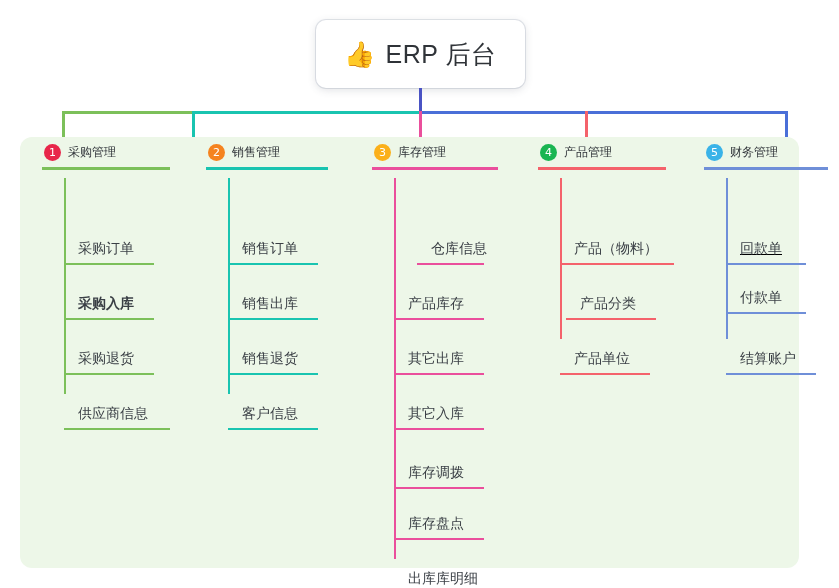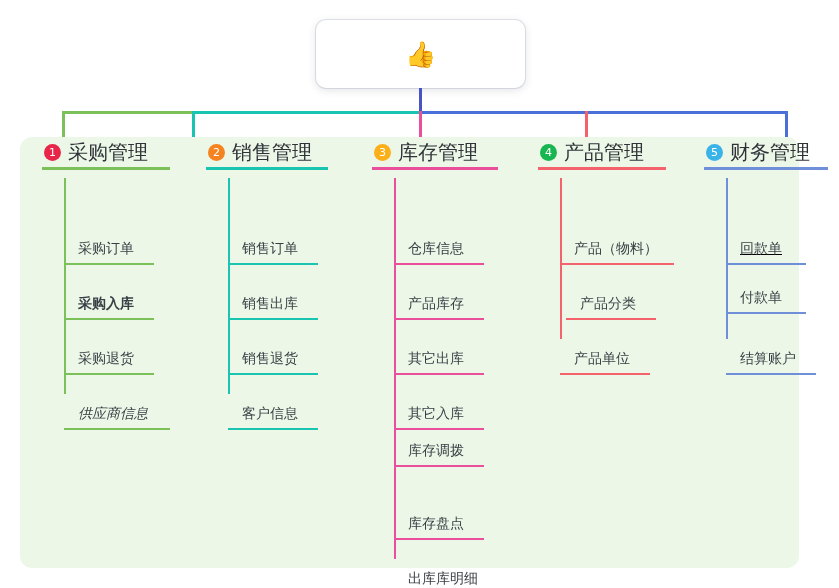--- a/index.html
+++ b/index.html
@@ -89,21 +89,21 @@
     width: 17px; height: 17px;
     border-radius: 50%;
     color: #ffffff;
     font-size: 11px;
     line-height: 17px;
     text-align: center;
     flex: 0 0 auto;
     font-family: "DejaVu Sans", sans-serif;
   }
   .col-title {
-    font-size: 20px;
+    font-size: 12px;
     color: #2f3338;
     white-space: nowrap;
   }
   .head-rule {
     height: 3px;
     width: 100%;
   }
   
   .spine {
     position: absolute;
@@ -131,20 +131,21 @@
     width: 100%;
   }
 </style>
 </head>
 <body>
 
 <div id="stage">
 
   <div id="root-card">
     <span class="thumb">👍</span>
+    <span class="root-title">ERP 后台</span>
   </div>
   <div id="root-stem"></div>
 
   <div id="bus-layer">
       <div class="bus-seg" style="left: 62px; width: 130px; background: rgb(124, 192, 90);"></div>
       <div class="bus-seg" style="left: 192px; width: 228px; background: rgb(25, 196, 176);"></div>
       <div class="bus-seg" style="left: 420px; width: 367px; background: rgb(74, 111, 216);"></div>
       <div class="drop" style="left: 62px; background: rgb(124, 192, 90);"></div>
       <div class="drop" style="left: 192px; background: rgb(25, 196, 176);"></div>
       <div class="drop" style="left: 419px; background: rgb(234, 79, 156);"></div>
@@ -167,21 +168,21 @@
               <div class="leaf-rule" style="background: rgb(124, 192, 90);"></div>
             </div>
             <div class="leaf" style="top: 125px; width: 90px; font-weight: bold;">
               <span class="leaf-label">采购入库</span>
               <div class="leaf-rule" style="background: rgb(124, 192, 90);"></div>
             </div>
             <div class="leaf" style="top: 180px; width: 90px;">
               <span class="leaf-label">采购退货</span>
               <div class="leaf-rule" style="background: rgb(124, 192, 90);"></div>
             </div>
-            <div class="leaf" style="top: 235px; width: 106px; font-style: italic;">
+            <div class="leaf" style="top: 235px; width: 106px;">
               <span class="leaf-label">供应商信息</span>
               <div class="leaf-rule" style="background: rgb(124, 192, 90);"></div>
             </div>
           </div>
         </div>
         <div class="column" style="left: 186px; width: 122px;">
           <div class="col-head">
             <span class="badge" style="background: rgb(245, 131, 31);">2</span>
             <span class="col-title">销售管理</span>
           </div>
@@ -207,37 +208,37 @@
           </div>
         </div>
         <div class="column" style="left: 352px; width: 126px;">
           <div class="col-head">
             <span class="badge" style="background: rgb(251, 176, 26);">3</span>
             <span class="col-title">库存管理</span>
           </div>
           <div class="head-rule" style="background: rgb(234, 79, 156);"></div>
           <div class="spine" style="background: rgb(234, 79, 156); height: 381px;"></div>
           <div class="items">
-            <div class="leaf" style="top: 70px; width: 90px;">
+            <div class="leaf" style="top: 70px; width: 90px; padding-left: 23px;">
               <span class="leaf-label">仓库信息</span>
               <div class="leaf-rule" style="background: rgb(234, 79, 156);"></div>
             </div>
             <div class="leaf" style="top: 125px; width: 90px;">
               <span class="leaf-label">产品库存</span>
               <div class="leaf-rule" style="background: rgb(234, 79, 156);"></div>
             </div>
             <div class="leaf" style="top: 180px; width: 90px;">
               <span class="leaf-label">其它出库</span>
               <div class="leaf-rule" style="background: rgb(234, 79, 156);"></div>
             </div>
             <div class="leaf" style="top: 235px; width: 90px;">
               <span class="leaf-label">其它入库</span>
               <div class="leaf-rule" style="background: rgb(234, 79, 156);"></div>
             </div>
-            <div class="leaf" style="top: 272px; width: 90px;">
+            <div class="leaf" style="top: 294px; width: 90px;">
               <span class="leaf-label">库存调拨</span>
               <div class="leaf-rule" style="background: rgb(234, 79, 156);"></div>
             </div>
             <div class="leaf" style="top: 345px; width: 90px;">
               <span class="leaf-label">库存盘点</span>
               <div class="leaf-rule" style="background: rgb(234, 79, 156);"></div>
             </div>
             <div class="leaf" style="top: 400px; width: 102px;">
               <span class="leaf-label">出库库明细</span>
             </div>

